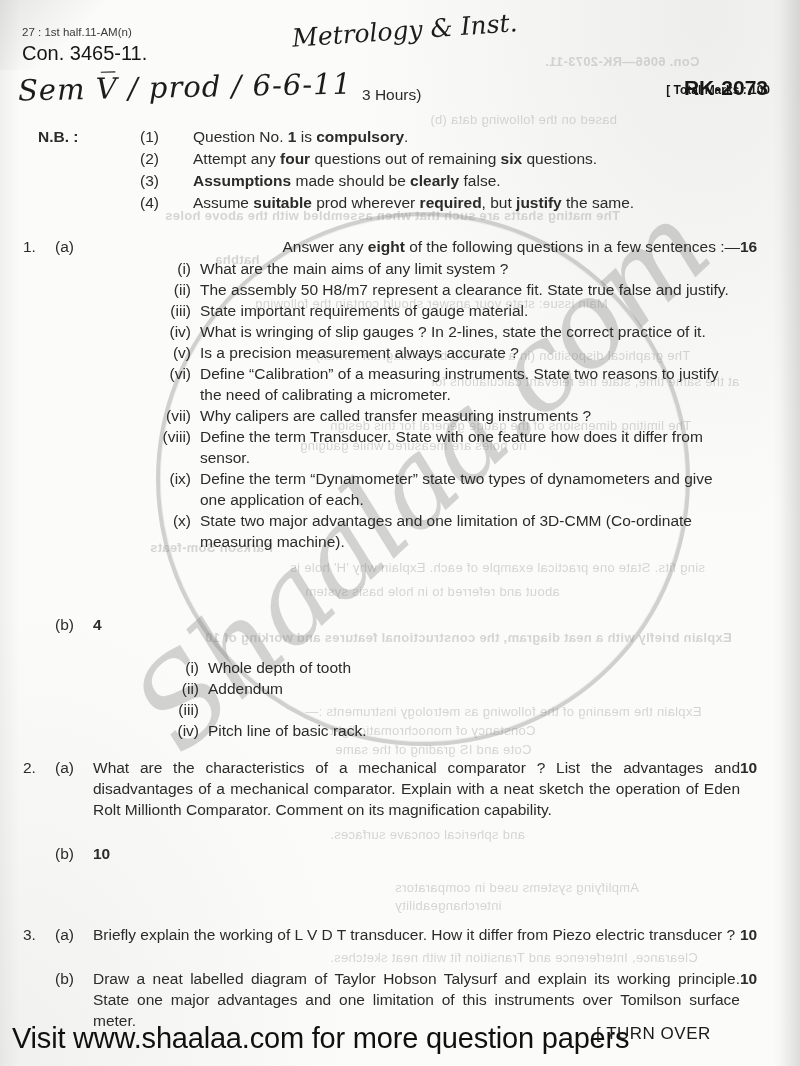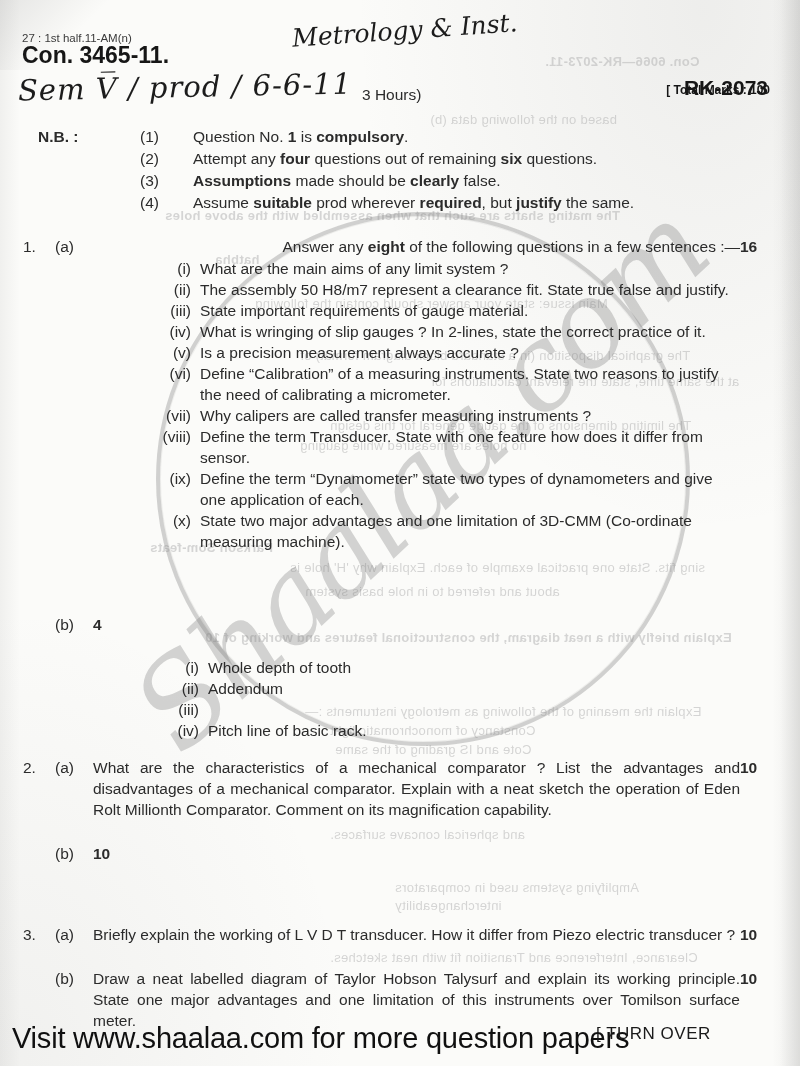--- a/index.html
+++ b/index.html
@@ -25,22 +25,22 @@
       transform:scaleX(-1);filter:blur(.7px);font-size:13px;letter-spacing:.3px;}
   
   .wm-ring{left:156px;top:212px;width:526px;height:526px;border-radius:50%;
       border:4px solid rgba(140,140,140,.38);z-index:2;
       box-shadow:inset 0 0 0 1px rgba(150,150,150,.12);}
   .wm-text{left:420px;top:478px;z-index:2;white-space:nowrap;
       transform:translate(-50%,-50%) rotate(-43deg);
       font-family:"DejaVu Serif",serif;font-style:italic;
       font-size:118px;color:rgba(125,125,125,.32);letter-spacing:-3px;}
   
-  .corner-note{left:22px;top:32px;font-size:11.5px;color:#3a3a3a;z-index:3;}
-  .con-number{left:22px;top:42px;font-size:23px;font-weight:700;color:#161616;z-index:3;}
+  .corner-note{left:22px;top:26px;font-size:11.5px;color:#3a3a3a;z-index:3;}
+  .con-number{left:22px;top:42px;font-size:20px;font-weight:400;color:#161616;z-index:3;}
   .hand{font-family:"DejaVu Serif",serif;font-style:italic;color:#1c1c1c;z-index:4;}
   .hand-subject{left:292px;top:16px;font-size:25px;transform:rotate(-4deg);}
   .hand-sem{left:18px;top:70px;font-size:29px;transform:rotate(-1.2deg);letter-spacing:1px;}
   .paper-code{right:32px;top:44px;font-size:21px;font-weight:700;color:#161616;z-index:3;margin-top:32px;}
   .duration{left:362px;top:86px;font-size:15.5px;z-index:3;}
   .total-marks{right:30px;top:83px;font-size:12px;font-weight:700;color:#161616;z-index:3;}
   
   .nb{left:38px;top:126px;display:flex;z-index:3;font-size:15.5px;line-height:22px;}
   .nb-label{width:102px;font-weight:700;}
   .nb-item{display:flex;}

